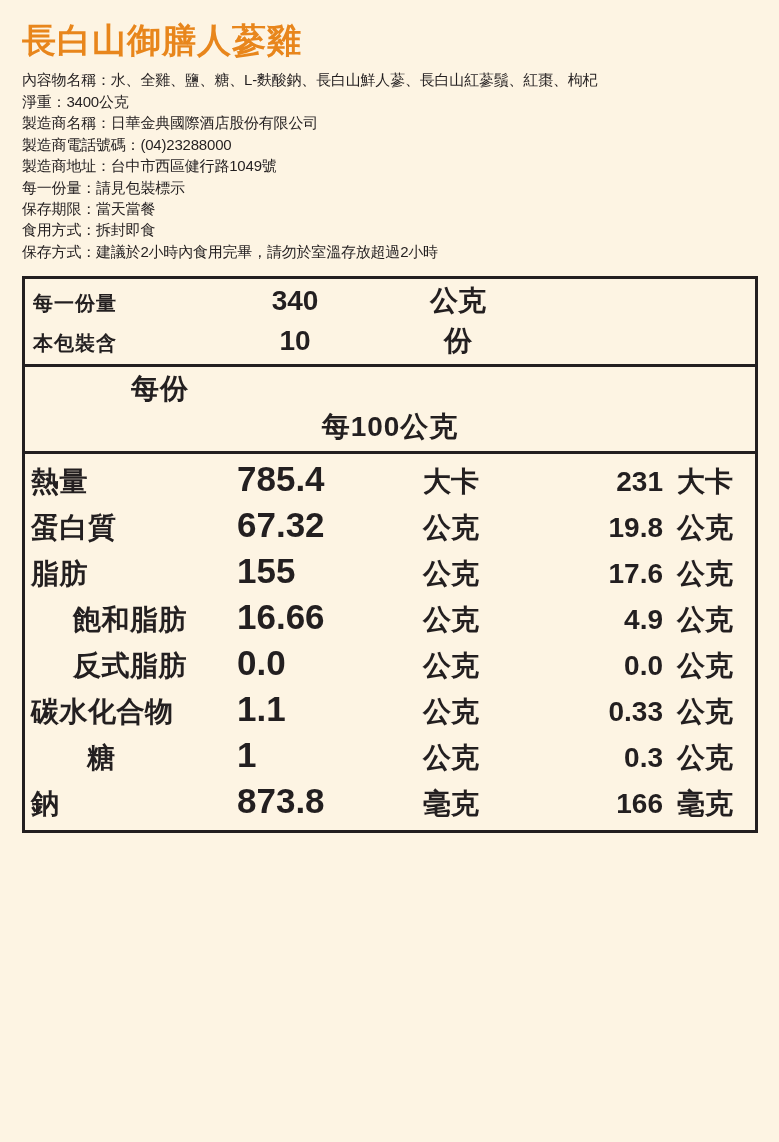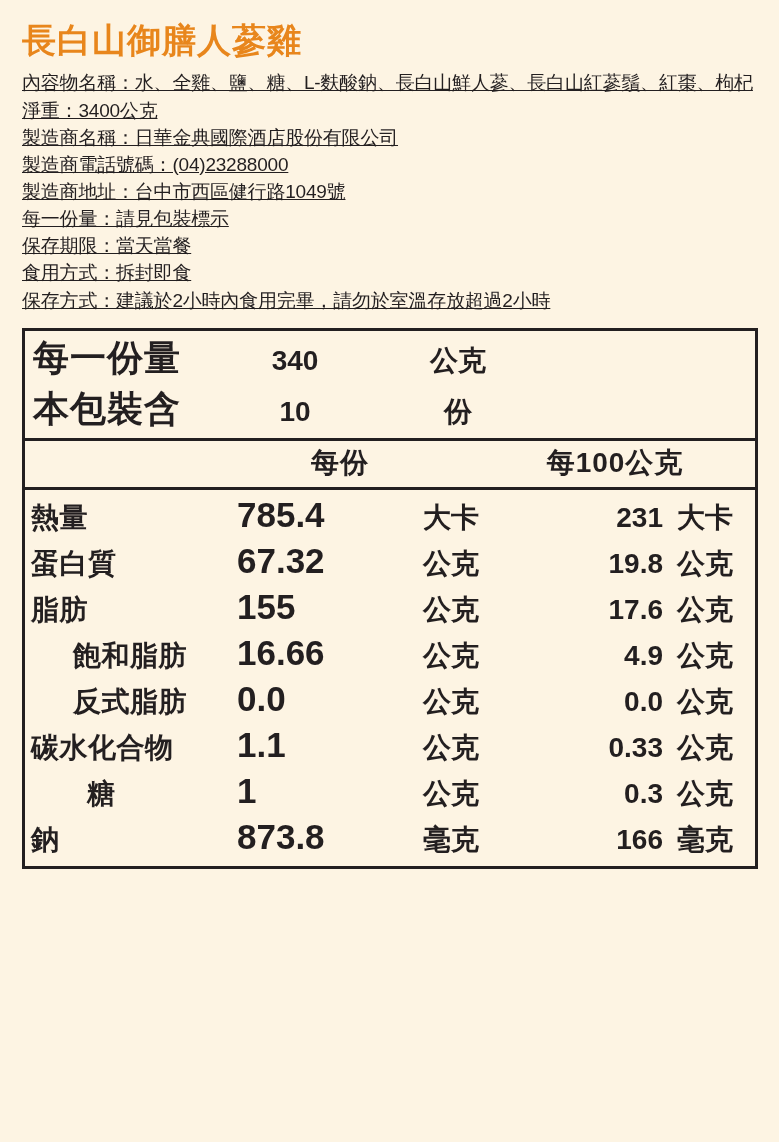--- a/index.html
+++ b/index.html
@@ -28,26 +28,25 @@
     letter-spacing: 1px;
     line-height: 1.1;
     margin: 0 0 10px 0;
   }
   .info-list {
     margin: 0;
     padding: 0;
     list-style: none;
   }
   .info-line {
-    font-size: 19px;
+    font-size: 15px;
     line-height: 1.43;
     letter-spacing: -0.2px;
     white-space: normal;
     word-break: break-all;
-    text-decoration: underline;
   }
   .nutrition-wrap {
     margin-top: 14px;
   }
   .outer-box {
     border: 3px solid #231f20;
     width: 736px;
     box-sizing: border-box;
   }
   .nt-title {
@@ -64,21 +63,21 @@
   }
   .row {
     display: flex;
     align-items: baseline;
   }
   .serving-block .row {
     padding: 1px 0;
   }
   .c-name {
     width: 196px;
-    font-size: 36px;
+    font-size: 20px;
     font-weight: bold;
     padding-left: 8px;
     box-sizing: border-box;
     letter-spacing: 1px;
   }
   .c-val {
     width: 148px;
     text-align: center;
     font-size: 28px;
     font-weight: bold;
@@ -88,20 +87,21 @@
     text-align: center;
     font-size: 28px;
     font-weight: bold;
     padding-left: 18px;
     box-sizing: border-box;
   }
   .headers-row {
     display: flex;
     border-bottom: 3px solid #231f20;
     padding: 3px 0 5px 0;
+    flex-direction: column;
   }
   .h-blank {
     width: 180px;
   }
   .h-per {
     width: 270px;
     text-align: center;
     font-size: 28px;
     font-weight: bold;
     letter-spacing: 1px;

